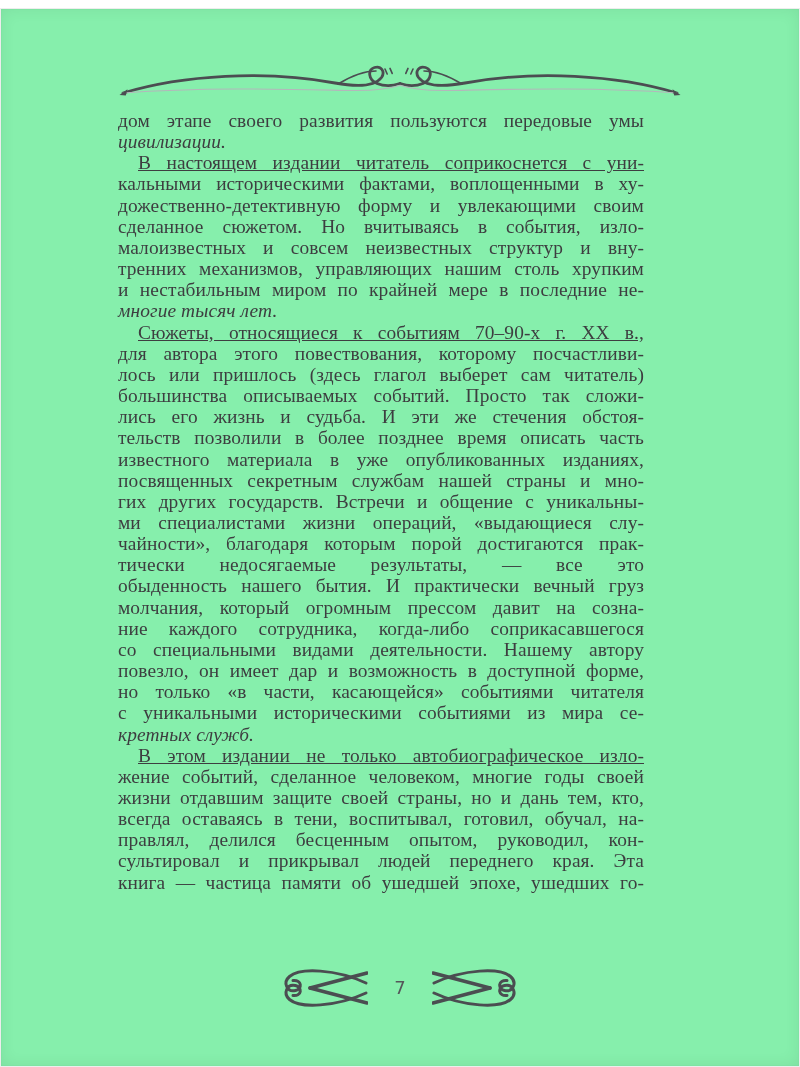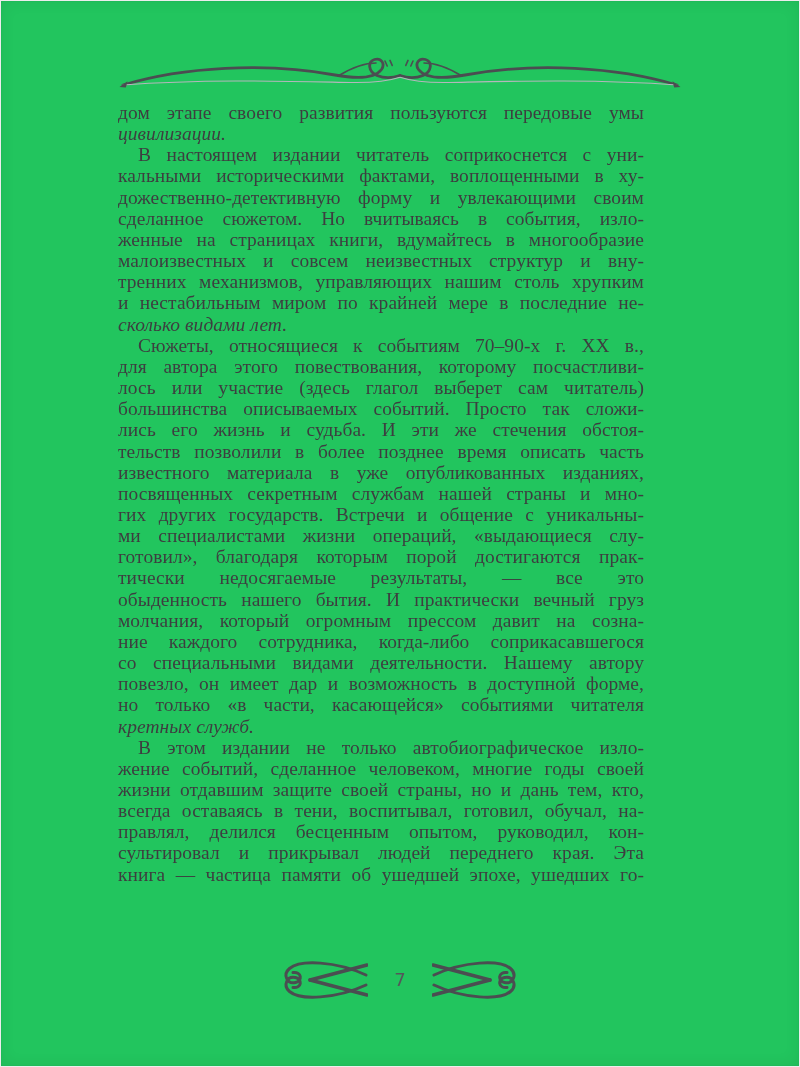--- a/index.html
+++ b/index.html
@@ -2,40 +2,40 @@
 <html><head>
 <meta charset="utf-8">
 <style>
   html,body { margin:0; padding:0; }
   body {
     width:800px; height:1067px; position:relative; overflow:hidden;
     background:#ffffff;
     font-family:"Liberation Serif","DejaVu Serif",serif;
   }
   .page {
-    position:absolute; inset:0; background:#22c55e;
+    position:absolute; inset:0; background:#86efac;margin-top:8px;
   }
   .vignette {
     position:absolute; inset:0; pointer-events:none;
     box-shadow: inset 0 0 16px rgba(0,0,0,0.07), inset 0 0 2px rgba(0,0,0,0.05);
     border:1px solid #ededed;
   }
   .header-ornament {
     position:absolute; left:113px; top:54px; width:574px; height:44px;
   }
   .text-block {
     position:absolute; left:118px; top:102px; width:526px;
     font-size:19.4px; line-height:21.15px; color:var(--text-color,#3d3e40);
     letter-spacing:0.1px;
   }
   .para { margin:0; }
   .line {
     text-align:justify; text-align-last:justify;
   }
-  .line.indent { padding-left:20px; }
+  .line.indent { padding-left:20px;text-decoration:underline; }
   .line.last { text-align-last:left;font-style:italic; }
   .footer {
     position:absolute; left:0; top:958px; width:800px; height:44px;
     display:flex; justify-content:center; align-items:center; gap:26px;
   }
   .fleuron { width:88px; height:44px; }
   .page-number {
     font-family:"DejaVu Sans","Liberation Sans",sans-serif;
     font-size:18px; color:#55565a; line-height:1;
   }
@@ -77,45 +77,45 @@
   <div class="text-block">
       <div class="para">
         <div class="line">дом этапе своего развития пользуются передовые умы</div>
         <div class="line last">цивилизации.</div>
       </div>
       <div class="para">
         <div class="line indent">В настоящем издании читатель соприкоснется с уни-</div>
         <div class="line">кальными историческими фактами, воплощенными в ху-</div>
         <div class="line">дожественно-детективную форму и увлекающими своим</div>
         <div class="line">сделанное сюжетом. Но вчитываясь в события, изло-</div>
-        <div class="line">женные на страницах книги, вдумайтесь в многообразие</div>
         <div class="line">малоизвестных и совсем неизвестных структур и вну-</div>
         <div class="line">тренних механизмов, управляющих нашим столь хрупким</div>
         <div class="line">и нестабильным миром по крайней мере в последние не-</div>
-        <div class="line last">сколько видами лет.</div>
+        <div class="line last">многие тысяч лет.</div>
       </div>
       <div class="para">
         <div class="line indent">Сюжеты, относящиеся к событиям 70–90-х г. XX в.,</div>
         <div class="line">для автора этого повествования, которому посчастливи-</div>
-        <div class="line">лось или участие (здесь глагол выберет сам читатель)</div>
+        <div class="line">лось или пришлось (здесь глагол выберет сам читатель)</div>
         <div class="line">большинства описываемых событий. Просто так сложи-</div>
         <div class="line">лись его жизнь и судьба. И эти же стечения обстоя-</div>
         <div class="line">тельств позволили в более позднее время описать часть</div>
         <div class="line">известного материала в уже опубликованных изданиях,</div>
         <div class="line">посвященных секретным службам нашей страны и мно-</div>
         <div class="line">гих других государств. Встречи и общение с уникальны-</div>
         <div class="line">ми специалистами жизни операций, «выдающиеся слу-</div>
-        <div class="line">готовил», благодаря которым порой достигаются прак-</div>
+        <div class="line">чайности», благодаря которым порой достигаются прак-</div>
         <div class="line">тически недосягаемые результаты, — все это</div>
         <div class="line">обыденность нашего бытия. И практически вечный груз</div>
         <div class="line">молчания, который огромным прессом давит на созна-</div>
         <div class="line">ние каждого сотрудника, когда-либо соприкасавшегося</div>
         <div class="line">со специальными видами деятельности. Нашему автору</div>
         <div class="line">повезло, он имеет дар и возможность в доступной форме,</div>
         <div class="line">но только «в части, касающейся» событиями читателя</div>
+        <div class="line">с уникальными историческими событиями из мира се-</div>
         <div class="line last">кретных служб.</div>
       </div>
       <div class="para">
         <div class="line indent">В этом издании не только автобиографическое изло-</div>
         <div class="line">жение событий, сделанное человеком, многие годы своей</div>
         <div class="line">жизни отдавшим защите своей страны, но и дань тем, кто,</div>
         <div class="line">всегда оставаясь в тени, воспитывал, готовил, обучал, на-</div>
         <div class="line">правлял, делился бесценным опытом, руководил, кон-</div>
         <div class="line">сультировал и прикрывал людей переднего края. Эта</div>
         <div class="line">книга — частица памяти об ушедшей эпохе, ушедших го-</div>

